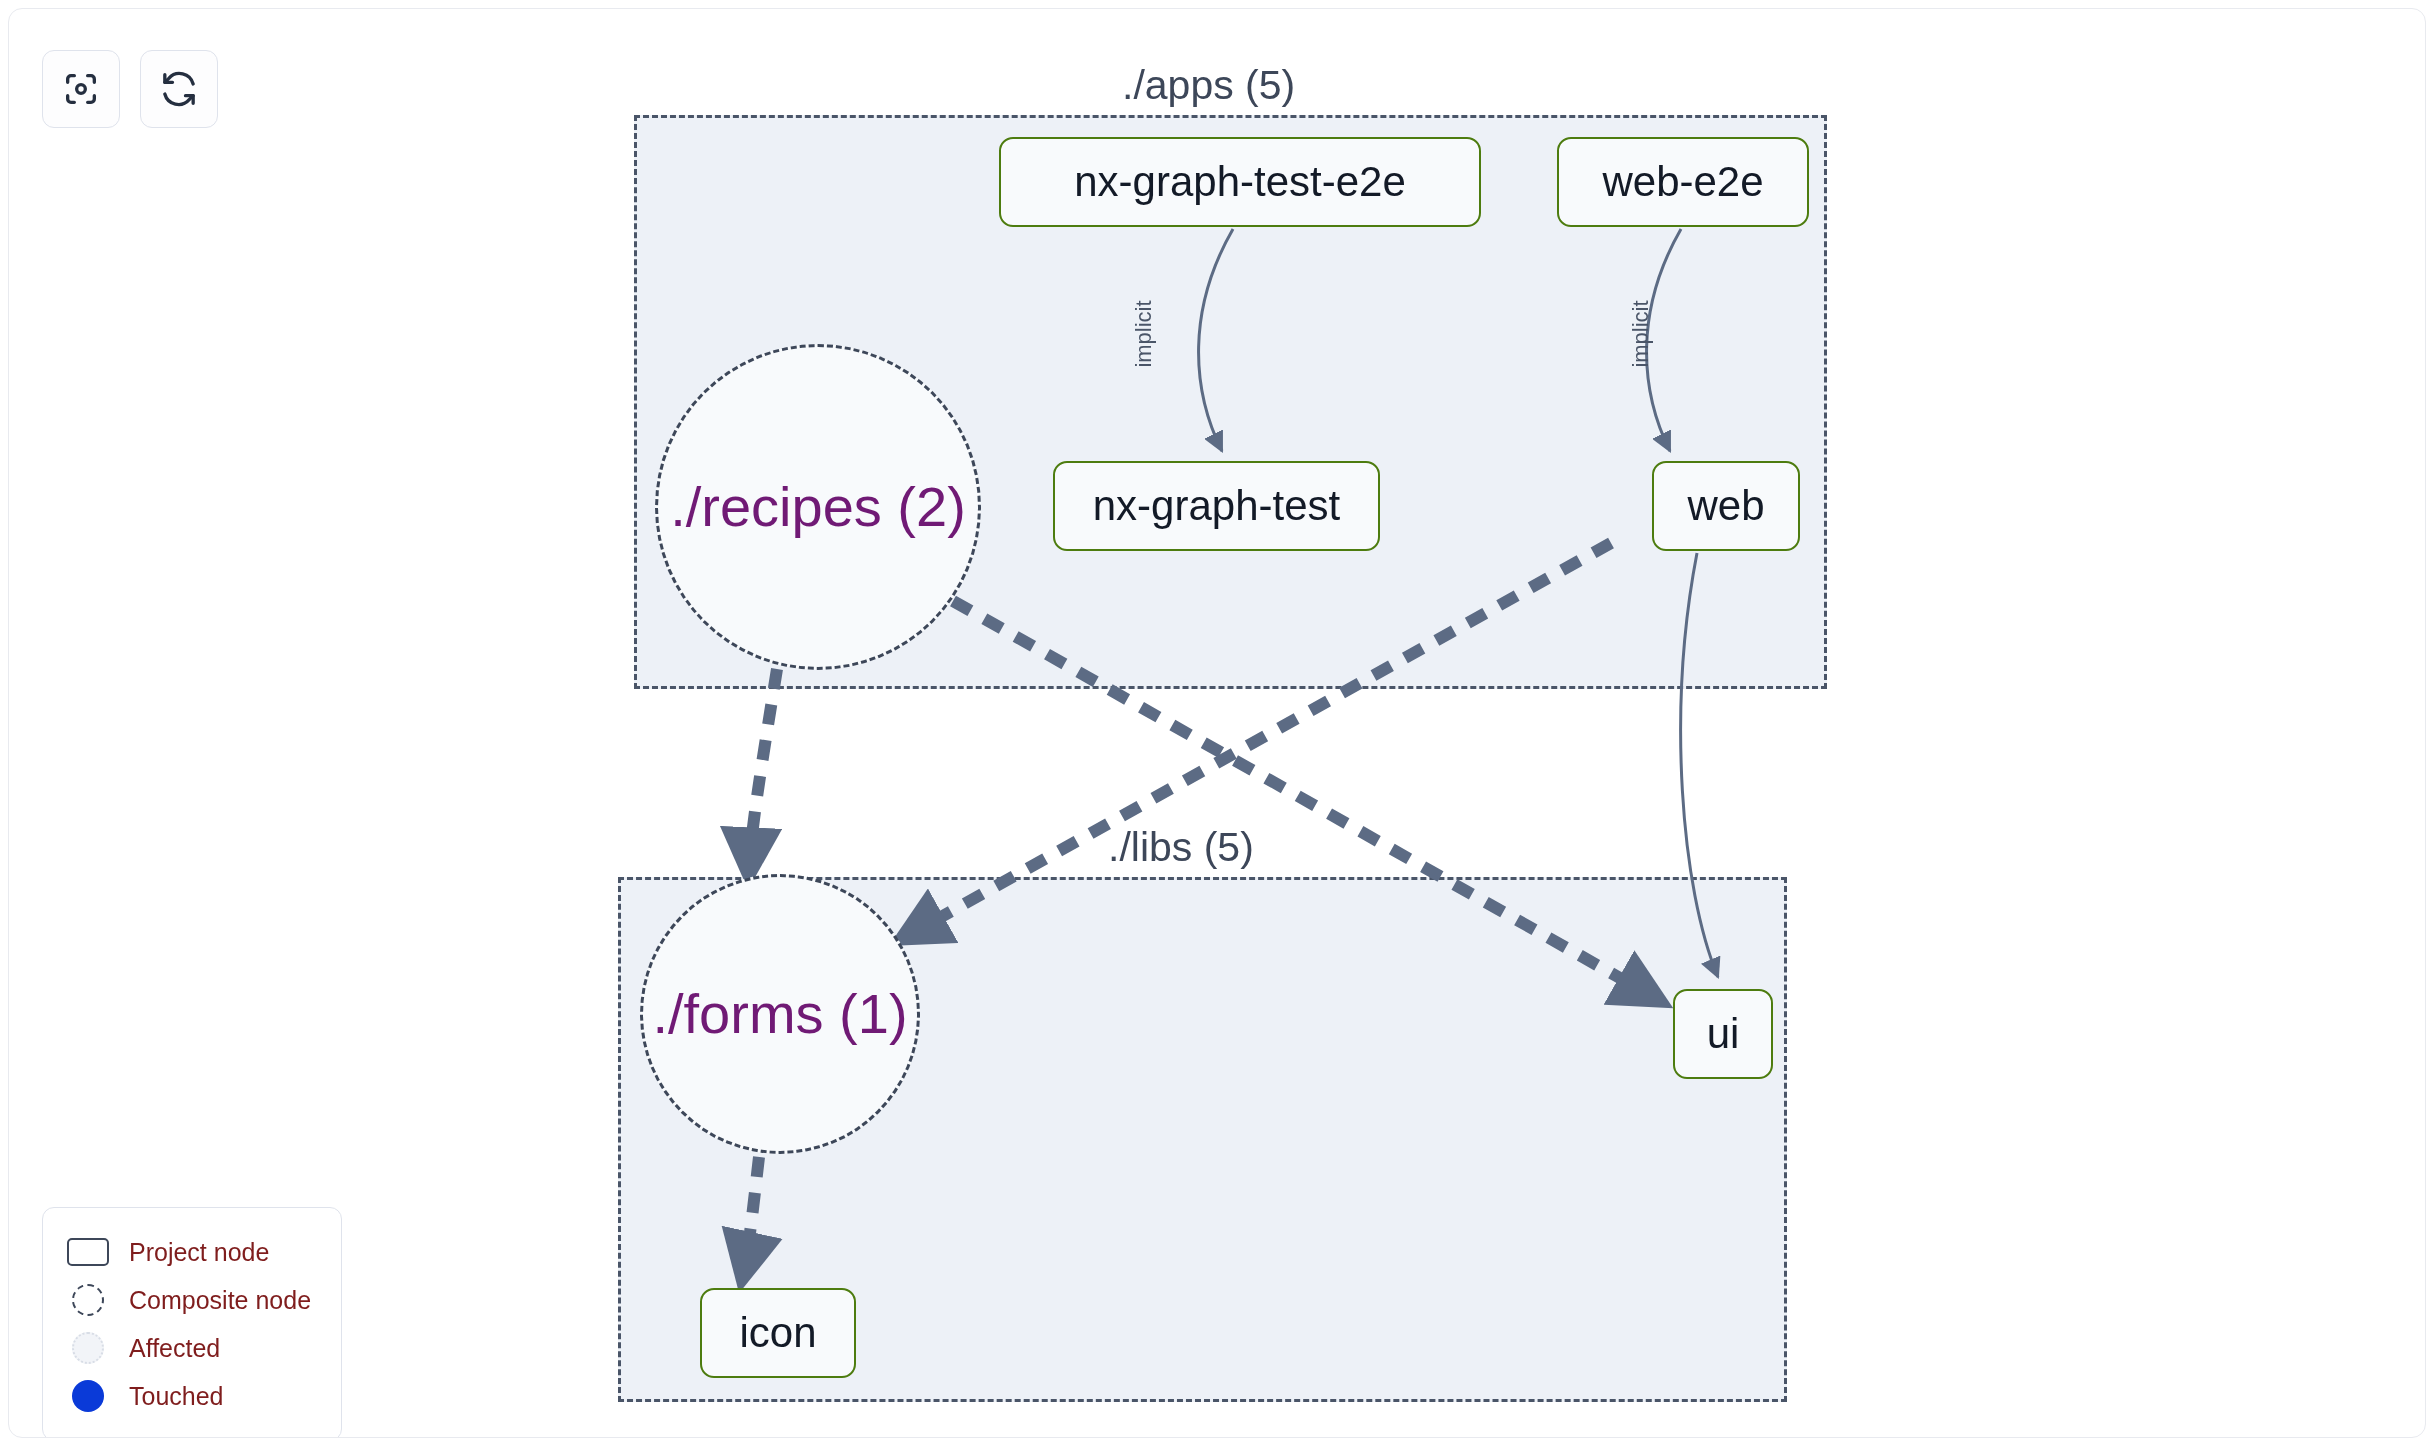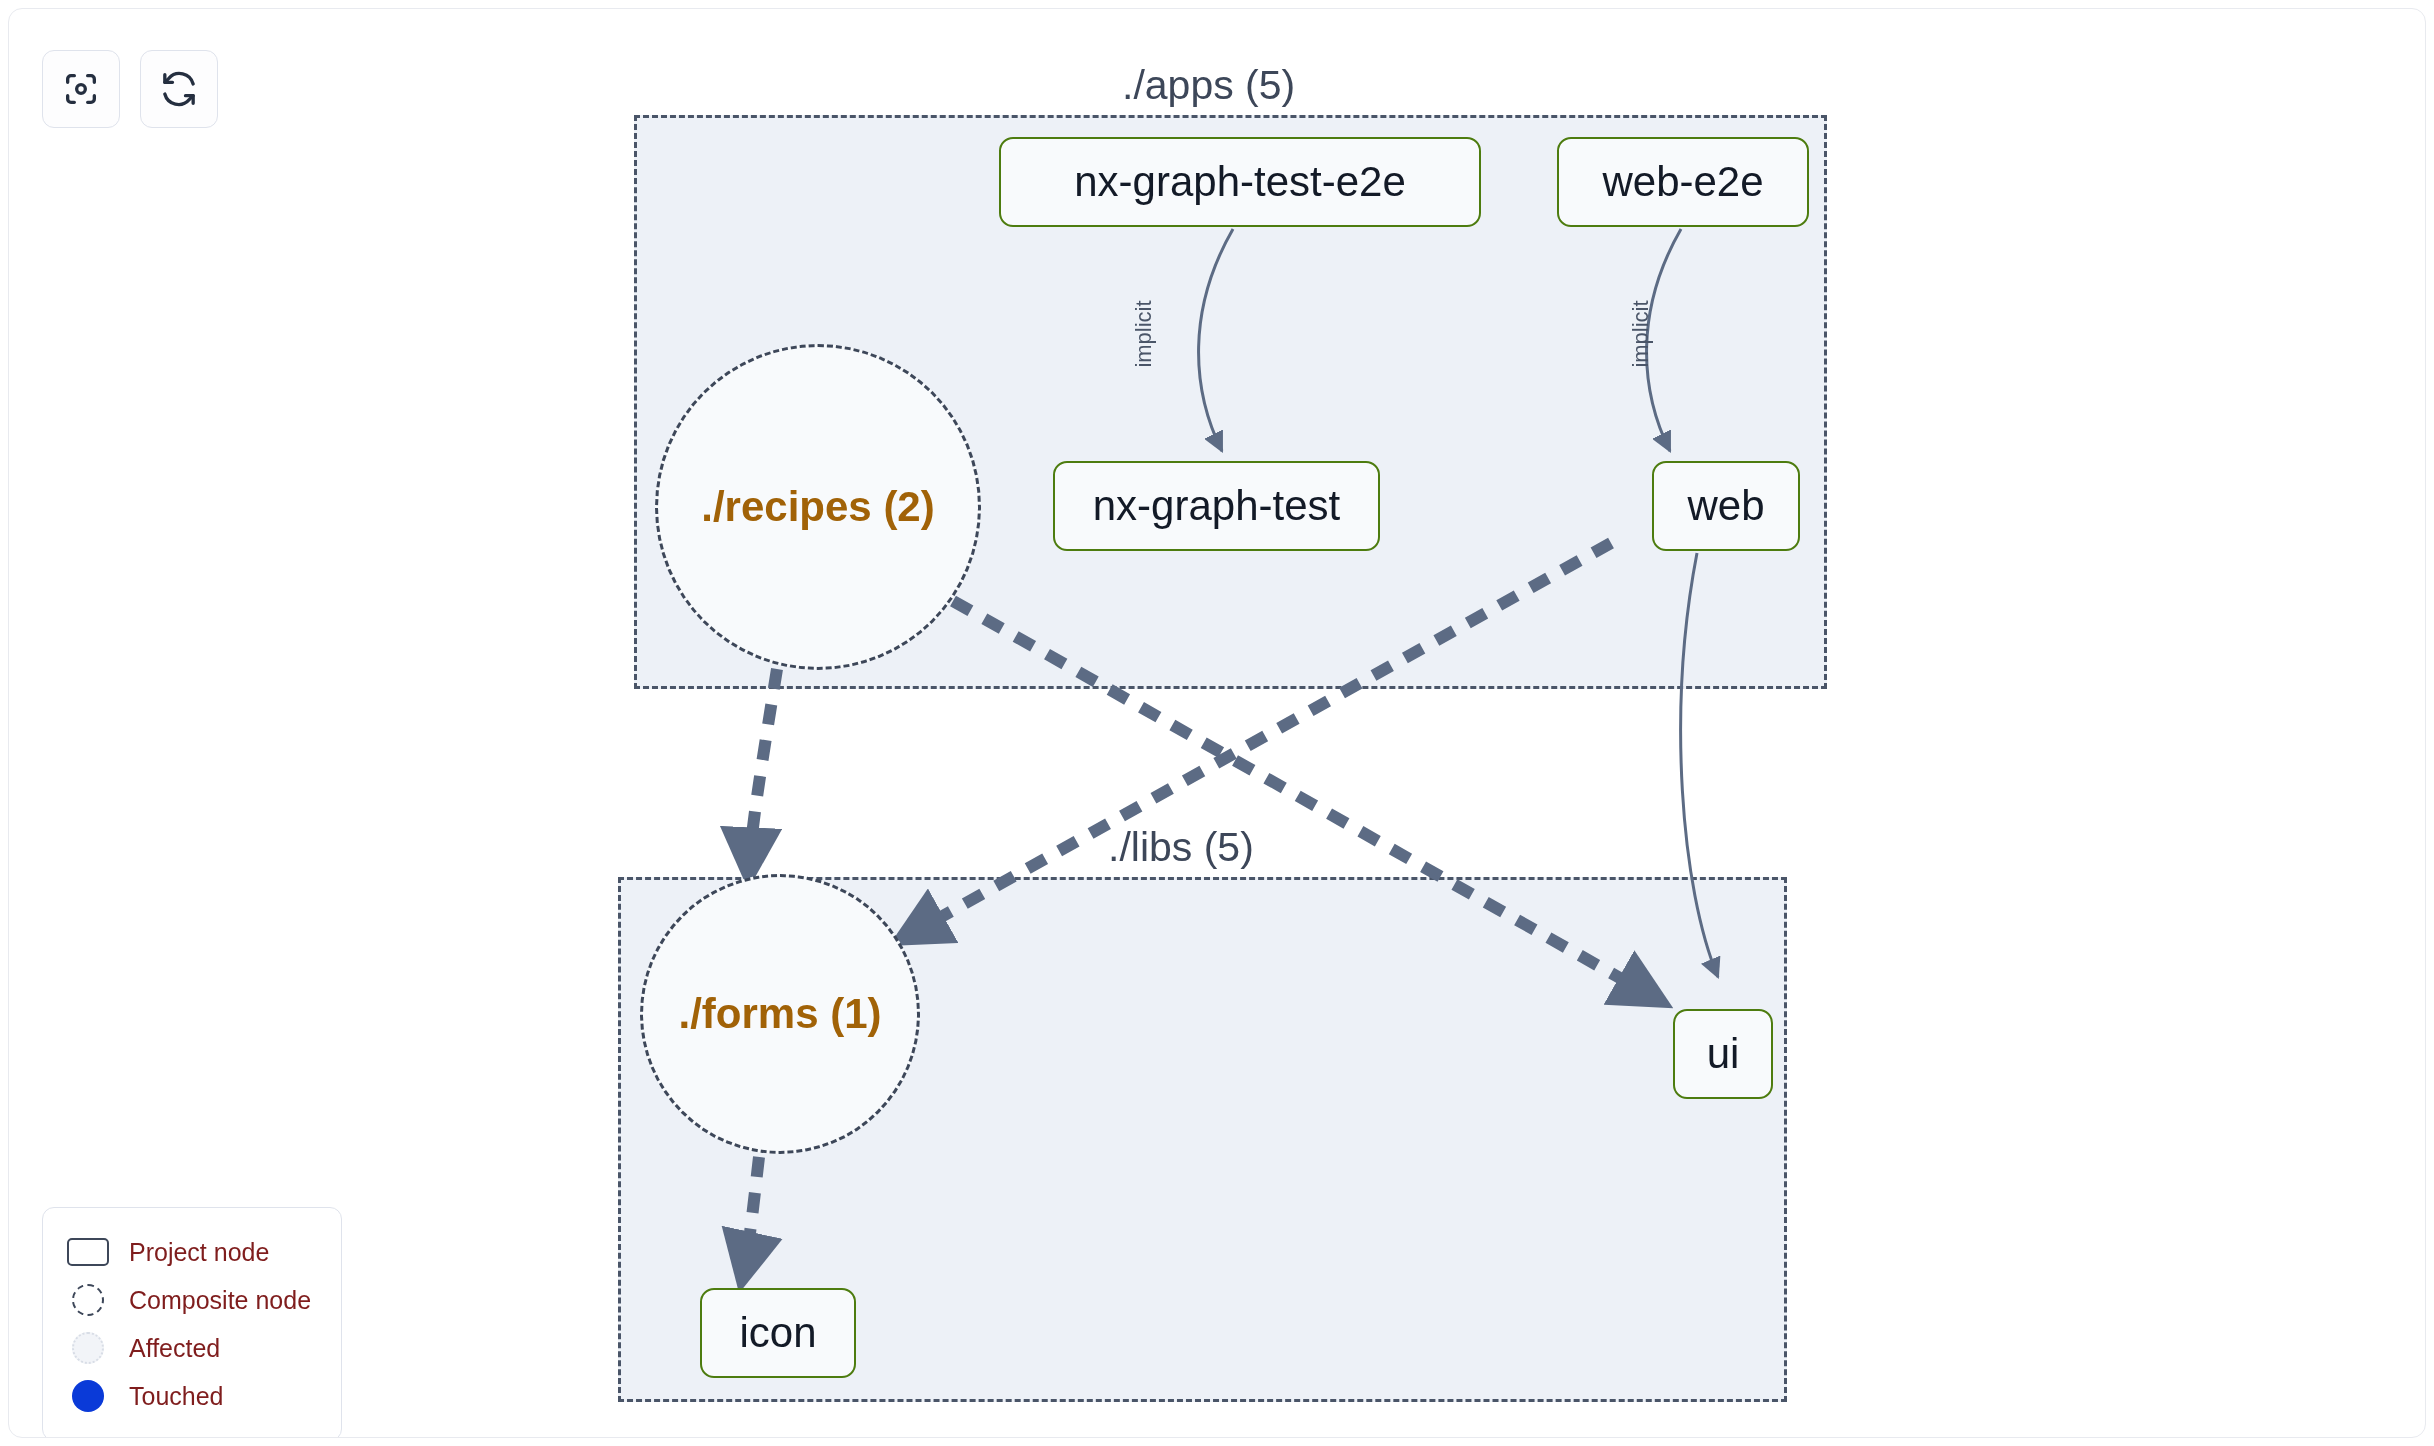--- a/index.html
+++ b/index.html
@@ -113,40 +113,39 @@
     line-height: 1;
     white-space: nowrap;
     z-index: 20;
     cursor: pointer;
   }
 
   #node-nx-graph-test-e2e { left: 990px; top: 128px; width: 482px; height: 90px; }
   #node-web-e2e          { left: 1548px; top: 128px; width: 252px; height: 90px; }
   #node-nx-graph-test    { left: 1044px; top: 452px; width: 327px; height: 90px; }
   #node-web              { left: 1600px; top: 452px; width: 148px; height: 90px; margin-left: 43px; }
-  #node-ui               { left: 1664px; top: 980px; width: 100px; height: 90px; margin-top: 20px; }
+  #node-ui               { left: 1664px; top: 980px; width: 100px; height: 90px; }
   #node-icon             { left: 691px; top: 1279px; width: 156px; height: 90px; }
 
   
   .composite {
     position: absolute;
     background: #f8fafc;
     border: 3px dashed #3d4759;
     border-radius: 50%;
     display: flex;
     align-items: center;
     justify-content: center;
     box-sizing: border-box;
-    color: #a16207;
-    font-size: 42px;
+    color: #701a75;
+    font-size: 56px;
     line-height: 1;
     white-space: nowrap;
     z-index: 20;
     cursor: pointer;
-    font-weight: bold;
   }
   #node-recipes { left: 646px; top: 335px; width: 326px; height: 326px; }
   #node-forms   { left: 631px; top: 865px; width: 280px; height: 280px; }
 
   
   .edge-label {
     position: absolute;
     color: #4a5568;
     font-size: 22px;
     line-height: 1;

